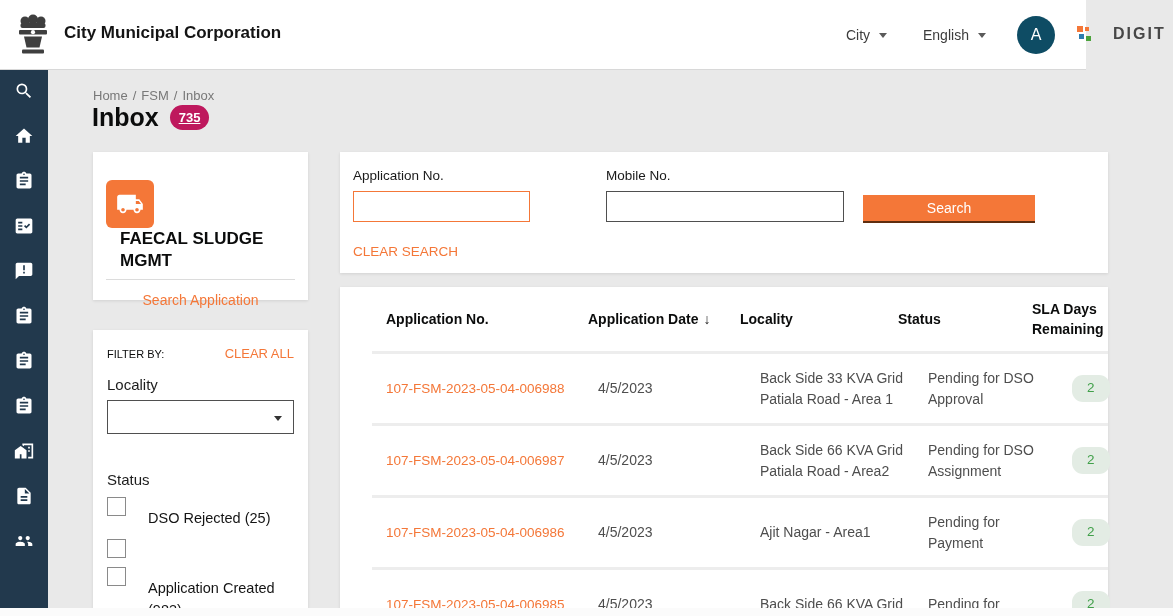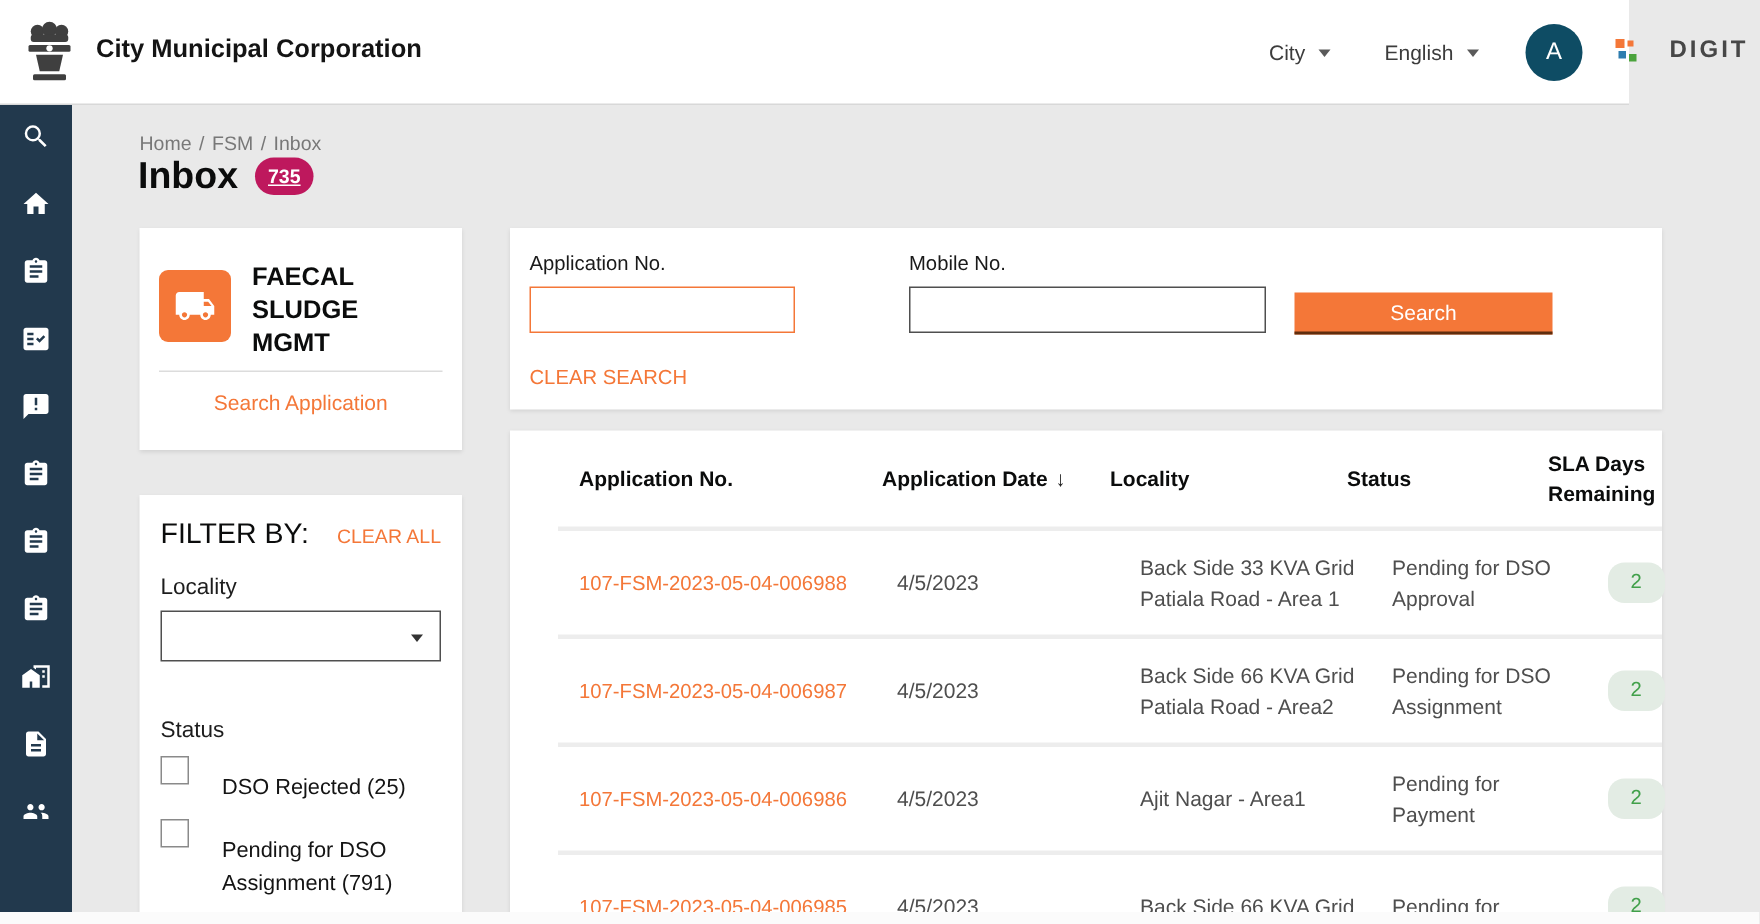--- a/index.html
+++ b/index.html
@@ -42,32 +42,32 @@
   .breadcrumb .sep { margin:0 5px; }
   .title-row { position:absolute; left:92px; top:103px; display:flex; align-items:center; gap:11px; }
   .page-title { margin:0; font-size:25px; font-weight:bold; color:#0B0C0C; }
   .count-badge { background:#be185d; color:#fff; font-size:13px; font-weight:bold;
                  border-radius:14px; padding:6px 9px; line-height:1;text-decoration:underline; }
 
   .card { background:#fff; box-shadow:0 1px 3px rgba(0,0,0,.10);padding-left:32px; }
 
   
   .module-card { position:absolute; left:93px; top:152px; width:215px; height:148px; padding:22px 13px 0; }
-  .module-head { display:flex; }
+  .module-head { display:flex;flex-direction:column; }
   .module-icon { width:48px; height:48px; background:#F47738; border-radius:6px; flex:0 0 48px;
                  margin-top:6px; display:flex; align-items:center; justify-content:center; }
   .module-icon svg { width:28px; height:28px; fill:#fff; }
   .module-title { margin-left:14px; font-size:17px; font-weight:bold; line-height:1.3; color:#0B0C0C; }
   .module-card hr { border:none; border-top:1px solid #DCDCDC; margin:7px 0 0; }
   .module-link { text-align:center; color:#F47738; font-size:14px; margin-top:12px; cursor:pointer; }
 
   
   .filter-card { position:absolute; left:93px; top:330px; width:215px; height:336px; padding:16px 14px; }
   .filter-head { display:flex; justify-content:space-between; align-items:baseline; }
-  .filter-title { font-size:19px; color:#0B0C0C; }
+  .filter-title { font-size:11px; color:#0B0C0C; }
   .clear-all { font-size:13px; color:#F47738; cursor:pointer; }
   .field-label { margin-top:15px; font-size:15px; color:#1d1d1d; }
   .select { margin-top:7px; height:34px; border:1px solid #4f4f4f; background:#fff; position:relative;
             cursor:pointer; font-size:14px; line-height:32px; padding:0 8px; }
   .select .caret { position:absolute; right:11px; top:15px; border-top-color:#333; }
   .status-label { margin-top:37px; }
   .cb-row { display:flex; margin-top:9px; }
   .cb { width:19px; height:19px; border:1.5px solid #8A8A8A; background:#fff; flex:0 0 19px; cursor:pointer; }
   .cb-label { margin-left:22px; font-size:14.5px; line-height:1.5; color:#141414; padding-top:11px; }
 
@@ -229,21 +229,20 @@
     <span class="caret"></span>
   </div>
   <div class="field-label status-label">Status</div>
 
   <div class="cb-row">
     <span class="cb"></span>
     <span class="cb-label">DSO Rejected (25)</span>
   </div>
   <div class="cb-row">
     <span class="cb"></span>
-    <span class="cb-label">Pending for DSO Assignment (791)</span>
   </div>
   <div class="cb-row">
     <span class="cb"></span>
     <span class="cb-label">Application Created (983)</span>
   </div>
 
 </div>
 
 <div class="card search-card">
   <span class="lbl lbl-app">Application No.</span>

